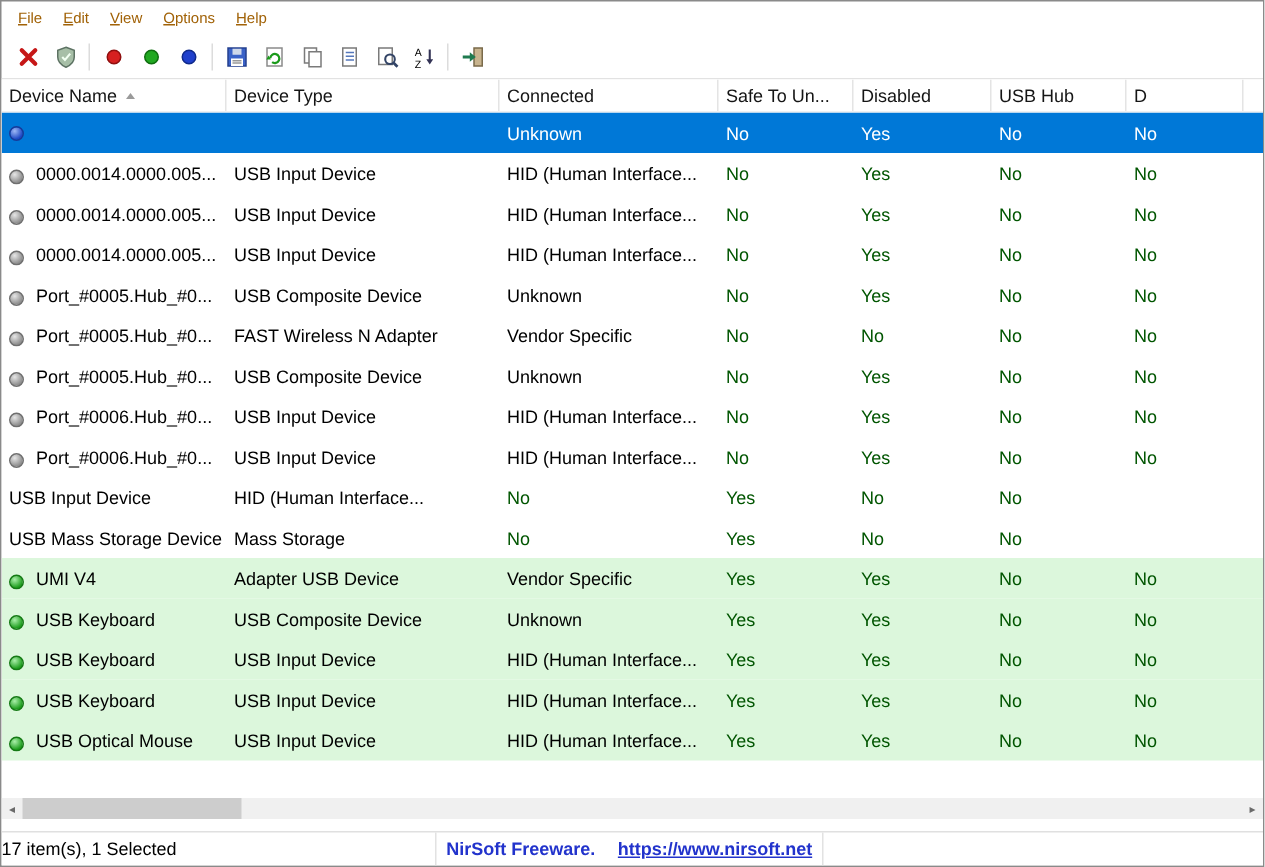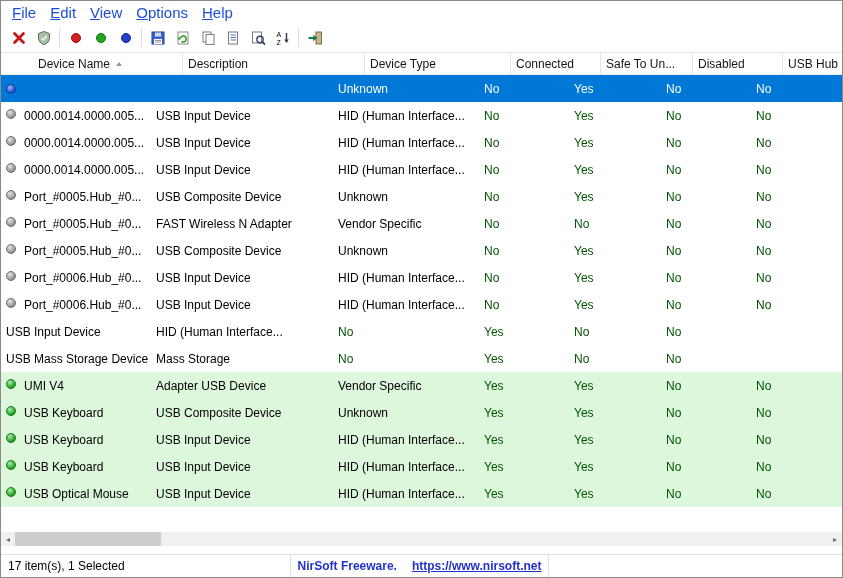--- a/index.html
+++ b/index.html
@@ -13,54 +13,54 @@
   
   .titlebar { height:30px; display:flex; align-items:center; flex:0 0 auto; background:#fff; padding-left:8px; }
   .app-icon { width:16px; height:16px; margin-right:7px; display:inline-flex; }
   .title-text { font-size:12px; color:#111; }
   .win-controls { margin-left:auto; display:flex; height:100%; }
   .win-btn { width:45px; height:100%; display:flex; align-items:center; justify-content:center; color:#222; font-size:12px; cursor:default; }
   .glyph-min { width:10px; height:1px; background:#222; display:block; }
   .glyph-max { width:9px; height:9px; border:1px solid #222; display:block; }
   .glyph-close { font-size:13px; line-height:1; }
   
-  .menubar { height:23px; flex:0 0 auto; display:flex; align-items:center; padding-left:4px; font-size:15px; color:#1d4ed8; }
+  .menubar { height:23px; flex:0 0 auto; display:flex; align-items:center; padding-left:4px; font-size:10px; color:#a16207; }
   .menu-item { display:inline-block; padding:2px 7px 3px 7px; cursor:default; }
   .menu-item::first-letter { text-decoration:underline; }
   
   .toolbar { height:29px; flex:0 0 auto; display:flex; align-items:center; padding-left:5px; border-bottom:1px solid #e2e2e2; }
   .tbtn { width:25px; height:23px; display:flex; align-items:center; justify-content:center; cursor:default; }
   .tsep { width:1px; height:18px; background:#dcdcdc; margin:0 3px; }
   
   .listview { flex:1 1 auto; display:flex; flex-direction:column; font-size:12px; overflow:hidden; background:#fff;
     --cols:150px 182px 146px 90px 92px 90px 78px 1fr; }
-  .thead { display:grid; grid-template-columns:var(--cols); height:22px; flex:0 0 auto; background:#fff; border-bottom:1px solid #f0f0f0;padding-left:32px; }
+  .thead { display:grid; grid-template-columns:var(--cols); height:22px; flex:0 0 auto; background:#fff; border-bottom:1px solid #f0f0f0; }
   .hcell { display:flex; align-items:center; padding:0 5px; border-right:1px solid #e4e4e4; white-space:nowrap; overflow:hidden; color:#151515; cursor:default; }
   .sort-arrow { width:0; height:0; border-left:3px solid transparent; border-right:3px solid transparent; border-bottom:4px solid #9a9a9a; margin-left:6px; }
   .tbody { flex:1 1 auto; overflow:hidden; }
   .trow { display:grid; grid-template-columns:var(--cols); height:27px; align-items:center; cursor:default; }
   .cell { padding:0 5px; white-space:nowrap; overflow:hidden; color:#000; }
-  .c-name { display:flex; align-items:flex-start; }
+  .c-name { display:flex; align-items:flex-end; }
   .c-val { color:#005500; }
   .trow.connected { background:#dcf7dc; }
   .trow.selected { background:#0078d7; }
   .trow.selected .cell, .trow.selected .c-val { color:#fff; }
   .dot { width:10px; height:10px; border-radius:50%; display:inline-block; margin-right:8px; flex:0 0 auto; }
   .dot-blue  { background:radial-gradient(circle at 35% 30%, #9db8f5, #1f49c4 70%); border:1px solid #163a9a; }
   .dot-gray  { background:radial-gradient(circle at 35% 30%, #e6e6e6, #8f8f8f 70%); border:1px solid #6f6f6f; }
   .dot-green { background:radial-gradient(circle at 35% 30%, #a9efa9, #1f9e1f 70%); border:1px solid #157a15; }
   
   .hscroll { height:14px; flex:0 0 auto; background:#f0f0f0; display:flex; align-items:stretch; }
   .scroll-btn { width:14px; display:flex; align-items:center; justify-content:center; color:#6a6a6a; font-size:8px; cursor:default; }
   .scroll-track { flex:1; position:relative; }
   .scroll-thumb { position:absolute; left:0; top:0; height:100%; width:146px; background:#cdcdcd; }
   .bottom-gap { height:8px; flex:0 0 auto; background:#fff; }
   
   .statusbar { height:23px; flex:0 0 auto; border-top:1px solid #e0e0e0; display:flex; align-items:stretch; font-size:12px; background:#fff; }
-  .pane { display:flex; align-items:center; padding:0 7px; white-space:nowrap; overflow:hidden; }
+  .pane { display:flex; align-items:center; padding:0 0; white-space:nowrap; overflow:hidden; }
   .pane-left { width:290px; border-right:1px solid #e2e2e2; color:#000; }
   .pane-center { width:258px; border-right:1px solid #e2e2e2; justify-content:center; gap:15px; }
   .pane-right { flex:1; color:#000; }
   .freeware { color:#2233cc; font-weight:bold; }
   .nirsoft-link { color:#2233cc; font-weight:bold; text-decoration:underline; cursor:pointer; }
 </style>
 </head>
 <body>
 
 <div class="window">
@@ -158,23 +158,20 @@
     </div>
   </div>
 
   <div class="listview">
     <div class="thead">
       <div class="hcell">
         <span>Device Name</span>
         <span class="sort-arrow"></span>
       </div>
       <div class="hcell">
-          <span>Description</span>
-        </div>
-      <div class="hcell">
           <span>Device Type</span>
         </div>
       <div class="hcell">
           <span>Connected</span>
         </div>
       <div class="hcell">
           <span>Safe To Un...</span>
         </div>
       <div class="hcell">
           <span>Disabled</span>

